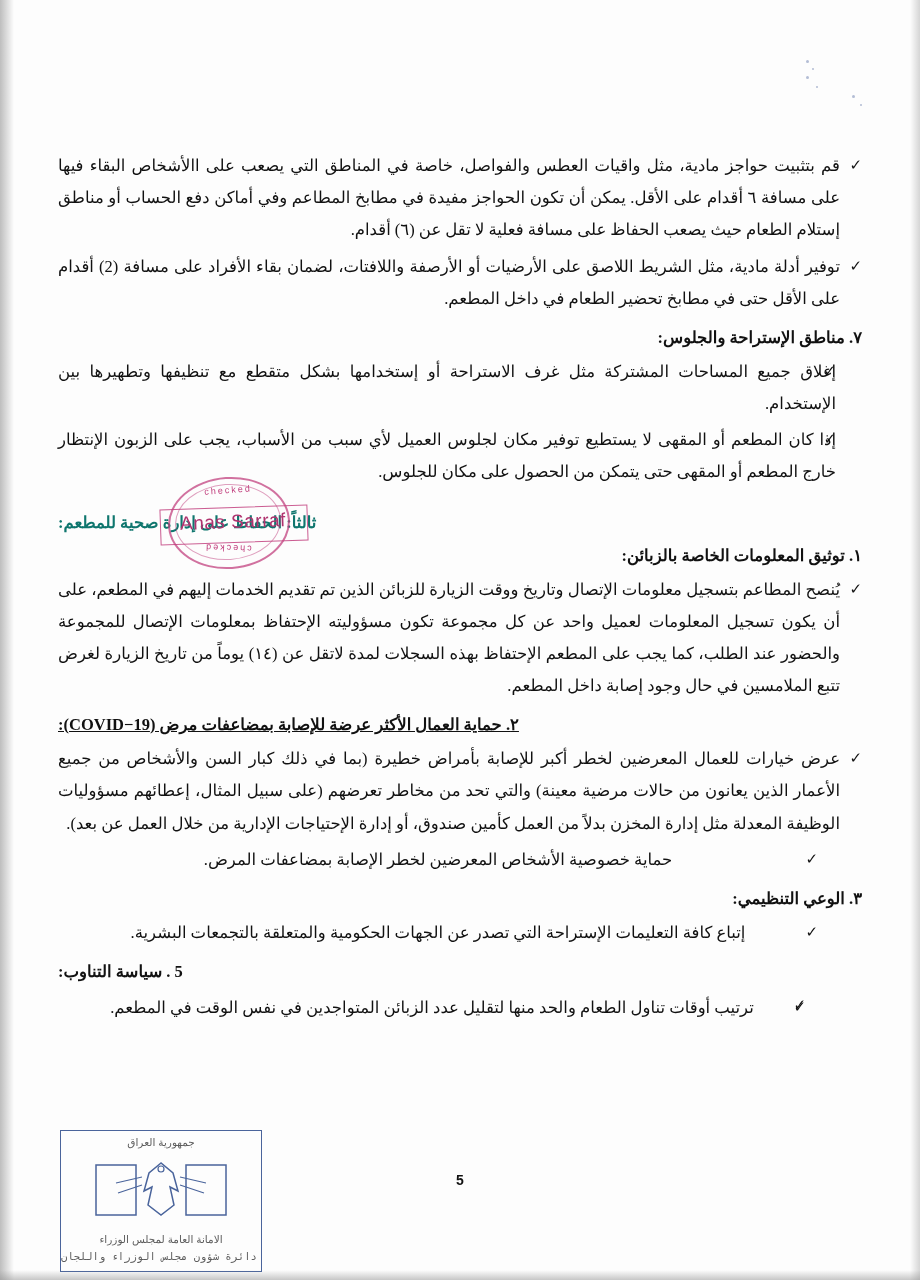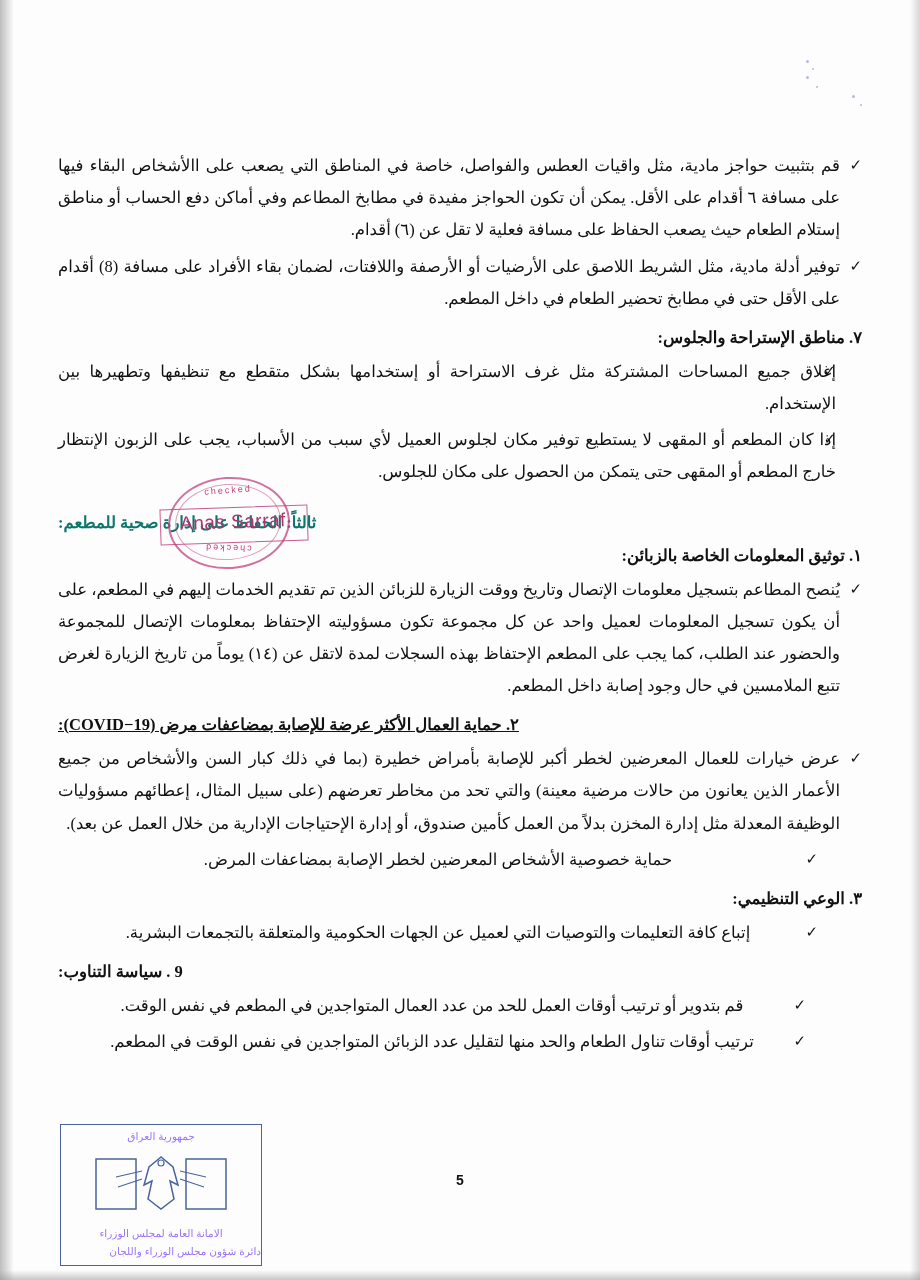--- a/index.html
+++ b/index.html
@@ -152,26 +152,26 @@
     font-size: 9px;
     color: #c2417f;
     letter-spacing: 2px;
     transform: rotate(182deg);
     direction: ltr;
   }
 
   
   .official-stamp {
     position: absolute;
-    bottom: 14px;
+    bottom: 8px;
     left: 60px;
     width: 200px;
     height: 140px;
     border: 1.5px solid #2b4a8b;
-    color: #8b5cf6;
+    color: #404040;
     opacity: .85;
     font-family: "Liberation Sans", sans-serif;
     direction: rtl;
     overflow: hidden;
   }
   .official-stamp .os-top {
     text-align: center;
     font-size: 10.5px;
     margin-top: 5px;
     letter-spacing: .5px;
@@ -188,22 +188,23 @@
     position: absolute;
     bottom: 26px;
     width: 100%;
     text-align: center;
     font-size: 10.5px;
   }
   .official-stamp .os-line2 {
     position: absolute;
     bottom: 8px;
     width: 100%;
-    text-align: right;
+    text-align: left;
     font-size: 10.5px;
+    font-family: Liberation Mono, monospace;
   }
   
   .page-number {
     position: absolute;
     bottom: 92px;
     left: 0; right: 0;
     text-align: center;
     font-family: "Liberation Sans", sans-serif;
     font-size: 14px;
     font-weight: bold;
@@ -253,21 +254,21 @@
 
     <div class="content">
 
       <div class="para bullet">
         <span class="tick">✓</span>
         <span>قم بتثبيت حواجز مادية، مثل واقيات العطس والفواصل، خاصة في المناطق التي يصعب على االأشخاص البقاء فيها على مسافة ٦ أقدام على الأقل. يمكن أن تكون الحواجز مفيدة في مطابخ المطاعم وفي أماكن دفع الحساب أو مناطق إستلام الطعام حيث يصعب الحفاظ على مسافة فعلية لا تقل عن (٦) أقدام.</span>
       </div>
 
       <div class="para bullet">
         <span class="tick">✓</span>
-        <span>توفير أدلة مادية، مثل الشريط اللاصق على الأرضيات أو الأرصفة واللافتات، لضمان بقاء الأفراد على مسافة (8) أقدام على الأقل حتى في مطابخ تحضير الطعام في داخل المطعم.</span>
+        <span>توفير أدلة مادية، مثل الشريط اللاصق على الأرضيات أو الأرصفة واللافتات، لضمان بقاء الأفراد على مسافة (2) أقدام على الأقل حتى في مطابخ تحضير الطعام في داخل المطعم.</span>
       </div>
 
       <div class="heading heading-num">٧. مناطق الإستراحة والجلوس:</div>
 
       <div class="para bullet indent-1">
         <span class="tick" style="right:26px;">✓</span>
         <span>إغلاق جميع المساحات المشتركة مثل غرف الاستراحة أو إستخدامها بشكل متقطع مع تنظيفها وتطهيرها بين الإستخدام.</span>
       </div>
       <div class="para bullet indent-1">
         <span class="tick" style="right:26px;">✓</span>
@@ -294,28 +295,27 @@
 
       <div class="para bullet indent-2" style="text-align:center;">
         <span class="tick" style="right:44px;">✓</span>
         <span>حماية خصوصية الأشخاص المعرضين لخطر الإصابة بمضاعفات المرض.</span>
       </div>
 
       <div class="heading" style="text-align:right;">٣. الوعي التنظيمي:</div>
 
       <div class="para bullet indent-2" style="text-align:center;">
         <span class="tick" style="right:44px;">✓</span>
-        <span>إتباع كافة التعليمات والتوصيات التي لعميل عن الجهات الحكومية والمتعلقة بالتجمعات البشرية.</span>
-      </div>
-
-      <div class="heading" style="text-align:left;">9 . سياسة التناوب:</div>
+        <span>إتباع كافة التعليمات الإستراحة التي تصدر عن الجهات الحكومية والمتعلقة بالتجمعات البشرية.</span>
+      </div>
+
+      <div class="heading" style="text-align:left;">5 . سياسة التناوب:</div>
 
       <div class="para bullet indent-3" style="text-align:center;">
         <span class="tick" style="right:56px;">✓</span>
-        <span>قم بتدوير أو ترتيب أوقات العمل للحد من عدد العمال المتواجدين في المطعم في نفس الوقت.</span>
       </div>
       <div class="para bullet indent-3" style="text-align:center;">
         <span class="tick" style="right:56px;">✓</span>
         <span>ترتيب أوقات تناول الطعام والحد منها لتقليل عدد الزبائن المتواجدين في نفس الوقت في المطعم.</span>
       </div>
 
     </div>
 
     <div class="stamp">
       <div class="ring"></div>

